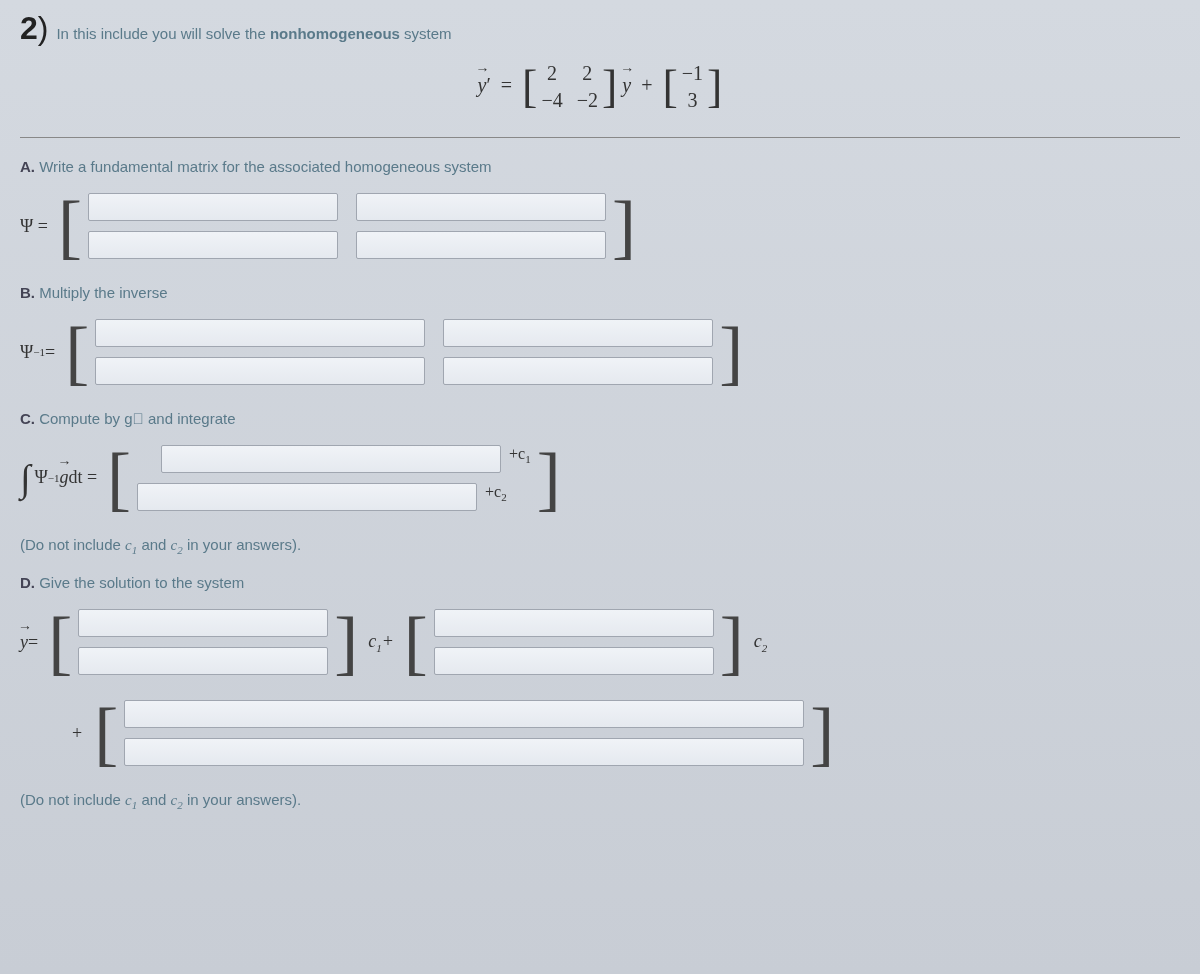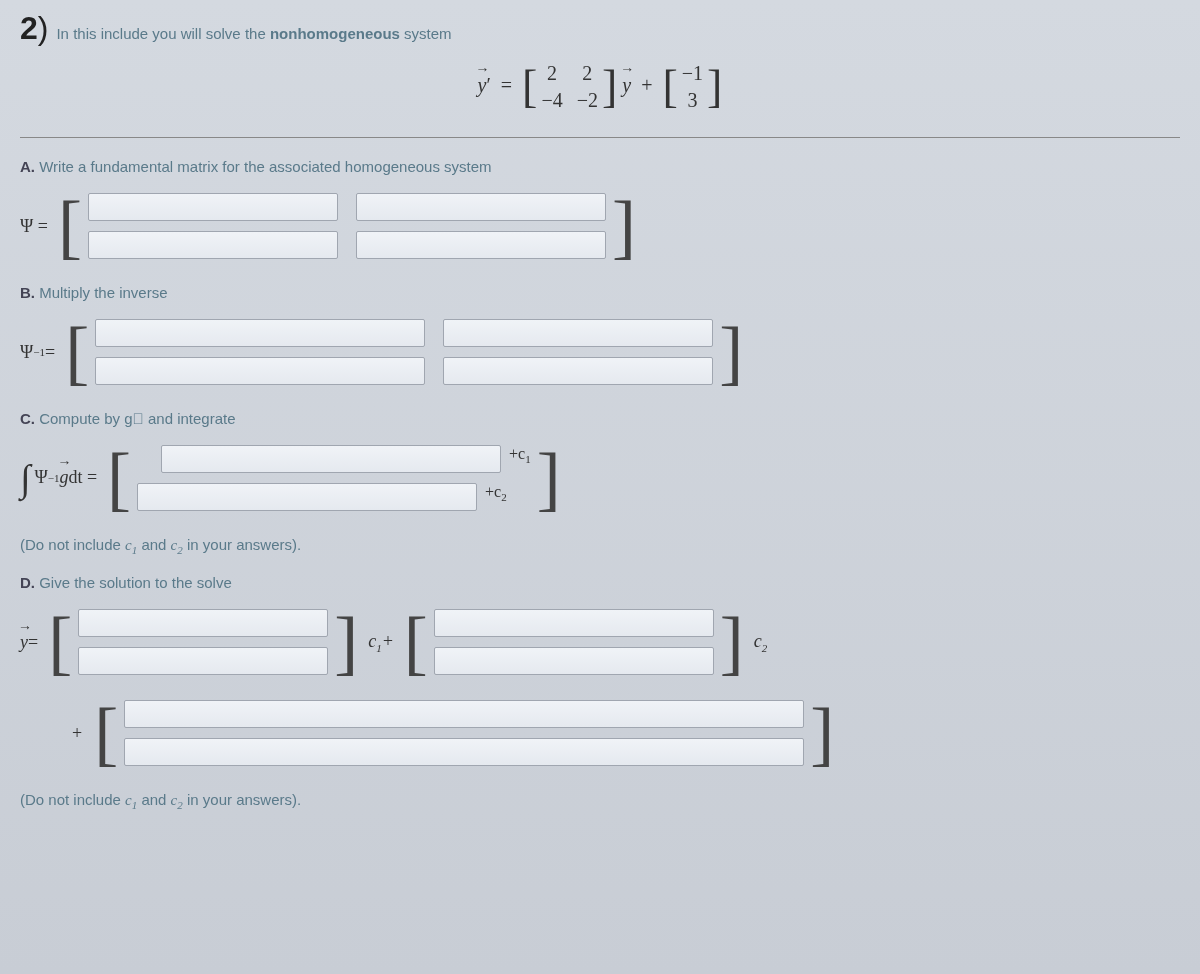--- a/index.html
+++ b/index.html
@@ -264,21 +264,21 @@
     </span>
     <span class="big-bracket">]</span>
   </div>
   <div class="note">
     <span>(Do not include </span><i><span>c</span><span class="sub">1</span></i><span> and </span><i><span>c</span><span class="sub">2</span></i><span> in your answers).</span>
   </div>
 </div>
 
 <div class="section">
   <div class="part-label">
-    <b>D.</b><span> Give the solution to the solve</span>
+    <b>D.</b><span> Give the solution to the system</span>
   </div>
 
   <div class="answer-row">
     <span class="lhs">
       <span class="vec-arrow"><i>y</i></span>
         <span>  =</span>
     </span>
     <span class="big-bracket">[</span>
     <span class="input-matrix m2x1">
       <input class="ans-input w-sm" style="">

